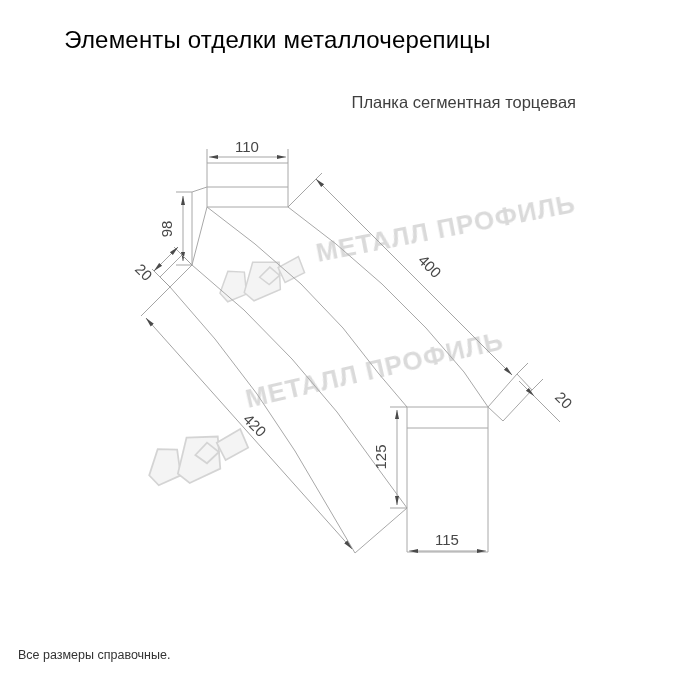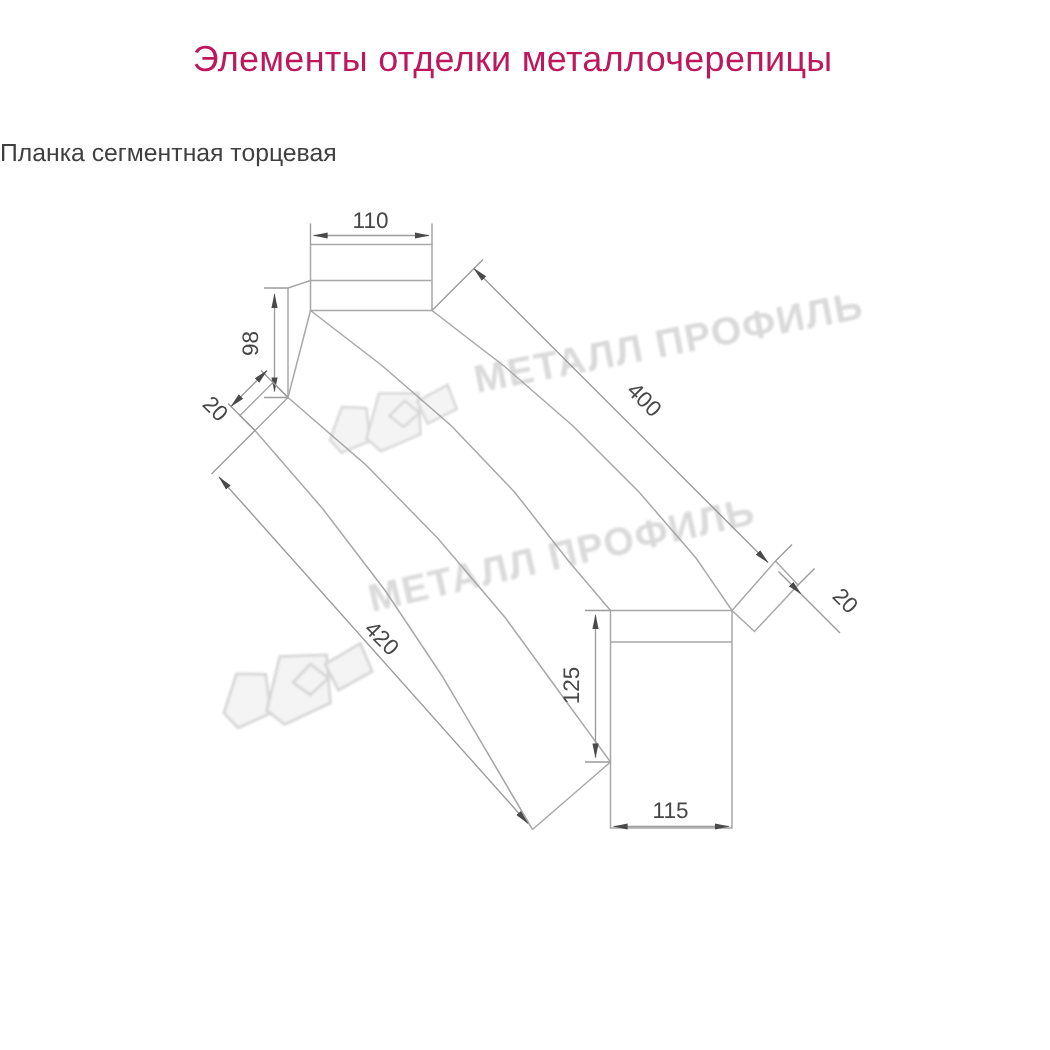--- a/index.html
+++ b/index.html
@@ -1,25 +1,25 @@
 <!DOCTYPE html>
 <html><head>
 <meta charset="utf-8">
 <style>
   html,body{margin:0;padding:0;}
   body{
     width:700px;height:700px;position:relative;background:#ffffff;
     font-family:"Liberation Sans", sans-serif;overflow:hidden;
   }
   .page-title{
-    position:absolute;top:26px;left:0;width:555px;text-align:right;
-    font-size:24px;color:#be185d;letter-spacing:0.2px;
+    position:absolute;top:26px;left:0;width:555px;text-align:center;
+    font-size:24px;color:#000000;letter-spacing:0.2px;
   }
   .product-subtitle{
-    position:absolute;top:92px;left:0;width:576px;text-align:left;
+    position:absolute;top:92px;left:0;width:576px;text-align:right;
     font-size:16.5px;line-height:21px;color:#3f3f3f;
   }
   .drawing-wrap{position:absolute;top:0;left:0;width:700px;height:570px;}
   .footer-notes{
     position:absolute;left:18px;top:646px;
     font-size:12.5px;line-height:18px;color:#333333;
   }
   svg text.dim{
     font-family:"Liberation Sans", sans-serif;
     font-size:15px;fill:#474747;
@@ -126,13 +126,14 @@
     <text class="dim" transform="translate(426,270) rotate(45)">400</text>
     <text class="dim" transform="translate(560,404) rotate(45)">20</text>
     <text class="dim" transform="translate(251,429) rotate(45)">420</text>
     <text class="dim" transform="translate(386,457) rotate(-90)">125</text>
     <text class="dim" x="447" y="545">115</text>
   </g>
 </svg>
 </div>
 
 <div class="footer-notes">
+  <div>Все размеры справочные.</div>
 </div>
 
 </body></html>

